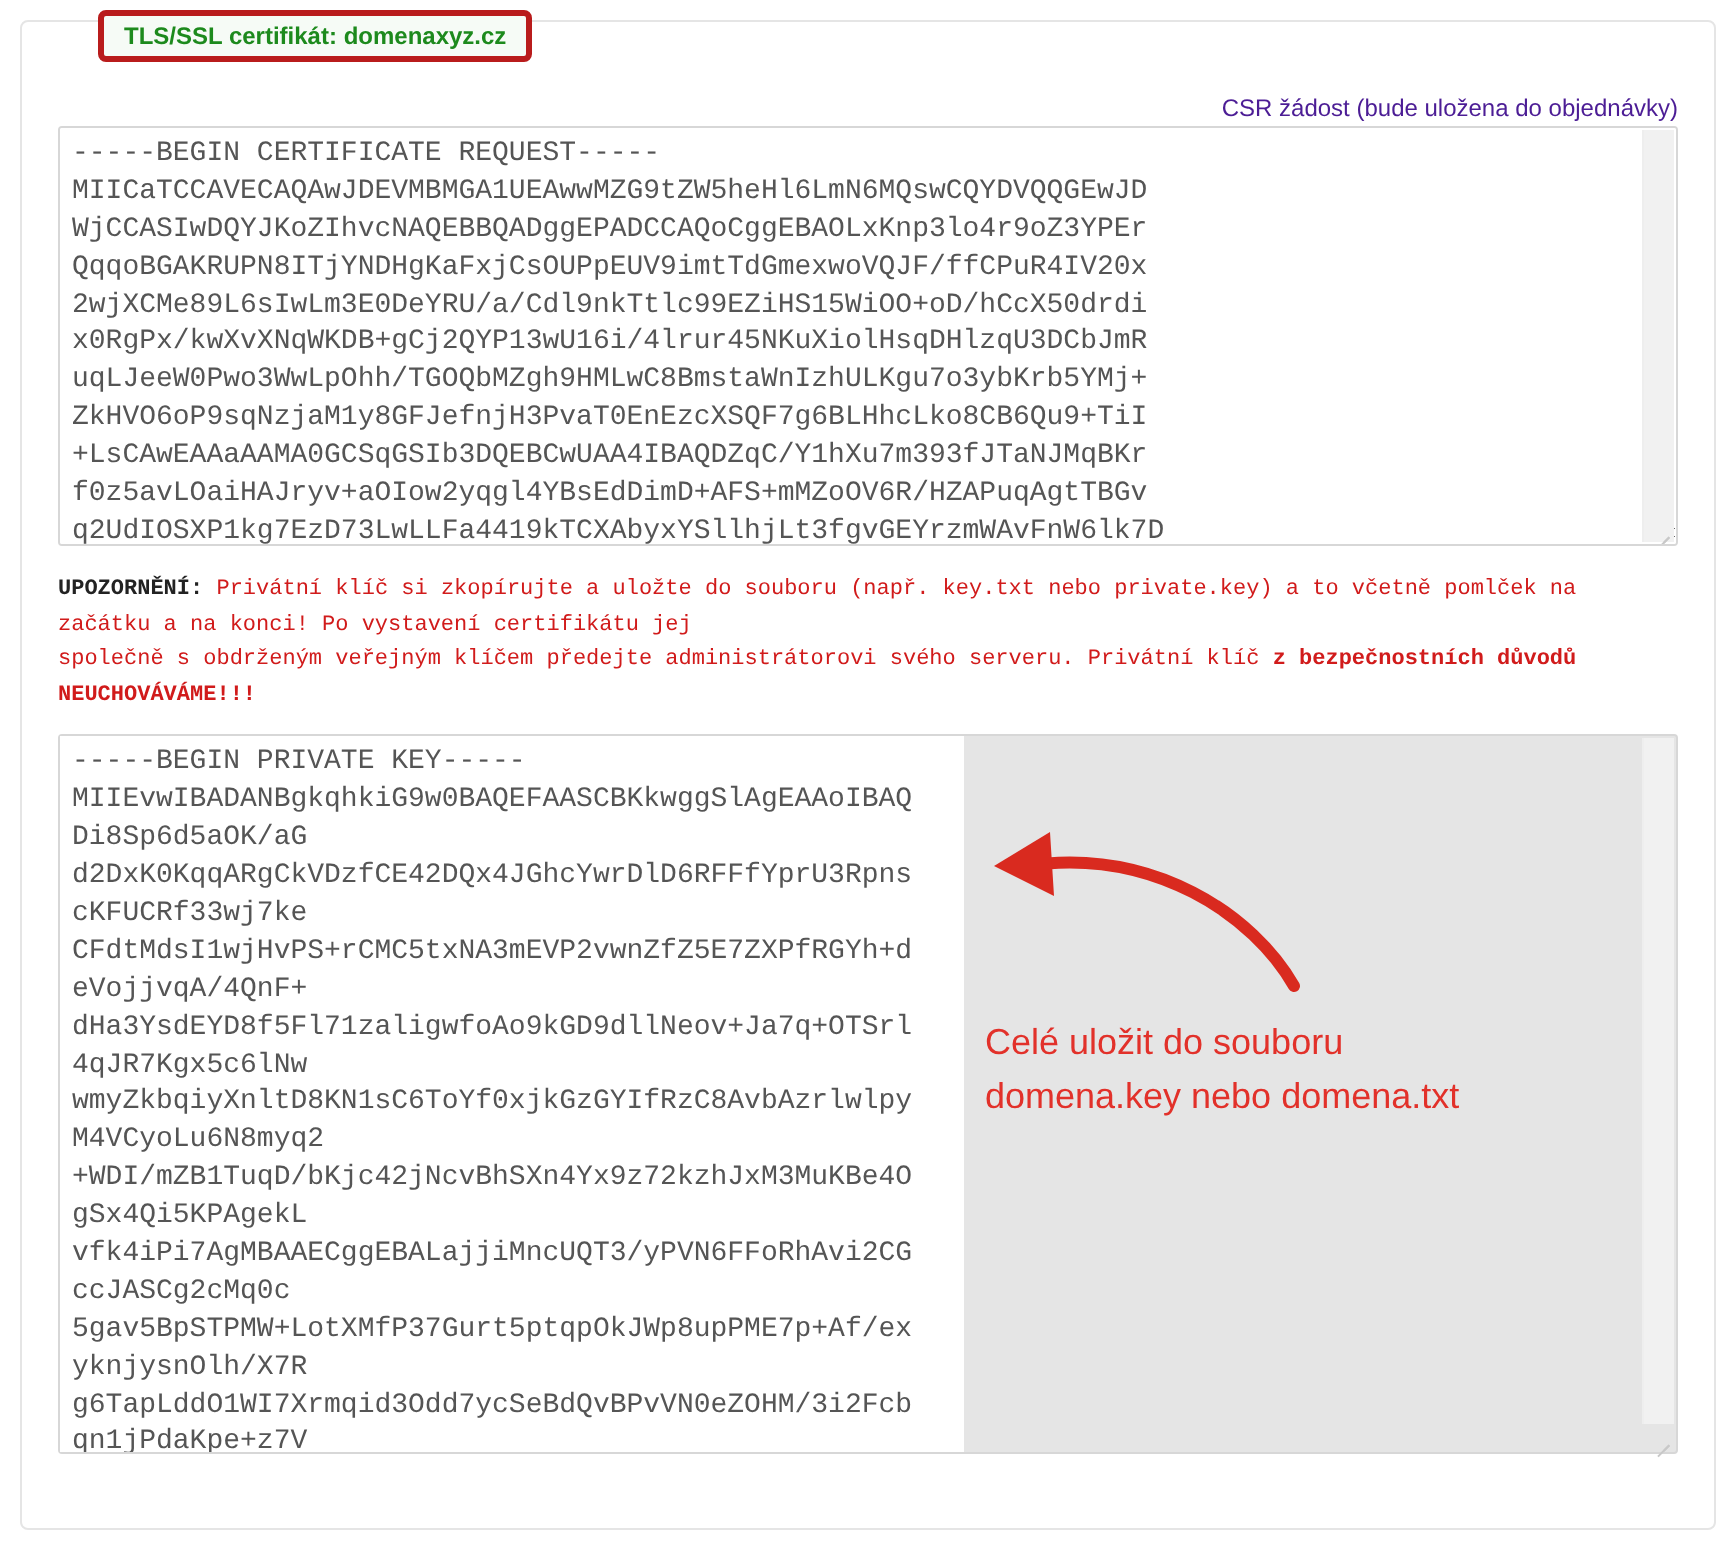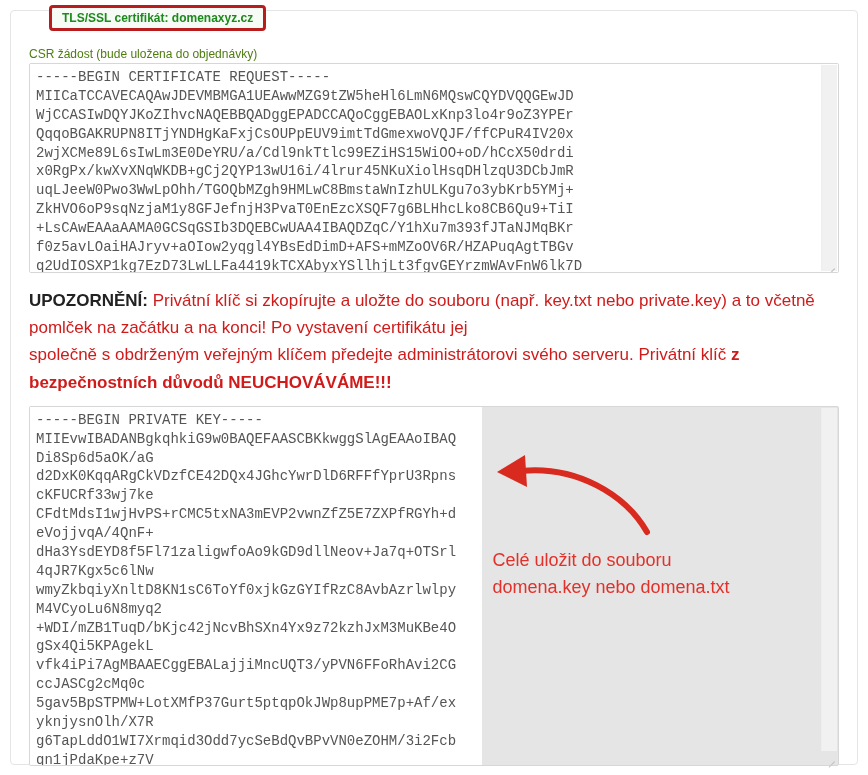--- a/index.html
+++ b/index.html
@@ -30,24 +30,25 @@
     padding: 3px 10px;
     background: #f6fbf6;
     color: #1d8a1d;
     font-size: 12px;
     font-weight: bold;
     margin-left: 20px;
     position: relative;
     top: -12px;
   }
   .section-label {
-    color: #4d7c0f;
+    color: #4c1d95;
     font-size: 12px;
     margin-bottom: 2px;
     margin-top: 4px;
+    text-align: right;
   }
   .textarea-wrap {
     position: relative;
     border: 1px solid #d7d7d7;
     border-radius: 2px;
     background: #fff;
     padding: 0;
     overflow: hidden;
   }
   textarea.code-area {
@@ -93,25 +94,26 @@
   .resize-grip::before,
   .resize-grip::after {
     content: '';
     position: absolute;
     background: #c8c8c8;
   }
   .resize-grip::before { right: 1px; bottom: 1px; width: 8px; height: 1px; transform: rotate(-45deg); transform-origin: right bottom; }
   .resize-grip::after  { right: 1px; bottom: 1px; width: 4px; height: 1px; transform: rotate(-45deg); transform-origin: right bottom; }
 
   .warning-block {
-    font-size: 17px;
+    font-size: 11px;
     color: #d11b1b;
     line-height: 1.6;
     margin-top: 14px;
     margin-bottom: 10px;
+    font-family: Liberation Mono, monospace;
   }
   .warning-block .black { color: #222222; font-weight: bold; }
   .warning-block .red-bold { color: #d11b1b; font-weight: bold; }
   .warning-block .line { display: block; }
 
   .priv-area-wrap {
     position: relative;
     border: 1px solid #d7d7d7;
     border-radius: 2px;
     background: #e5e5e5;

